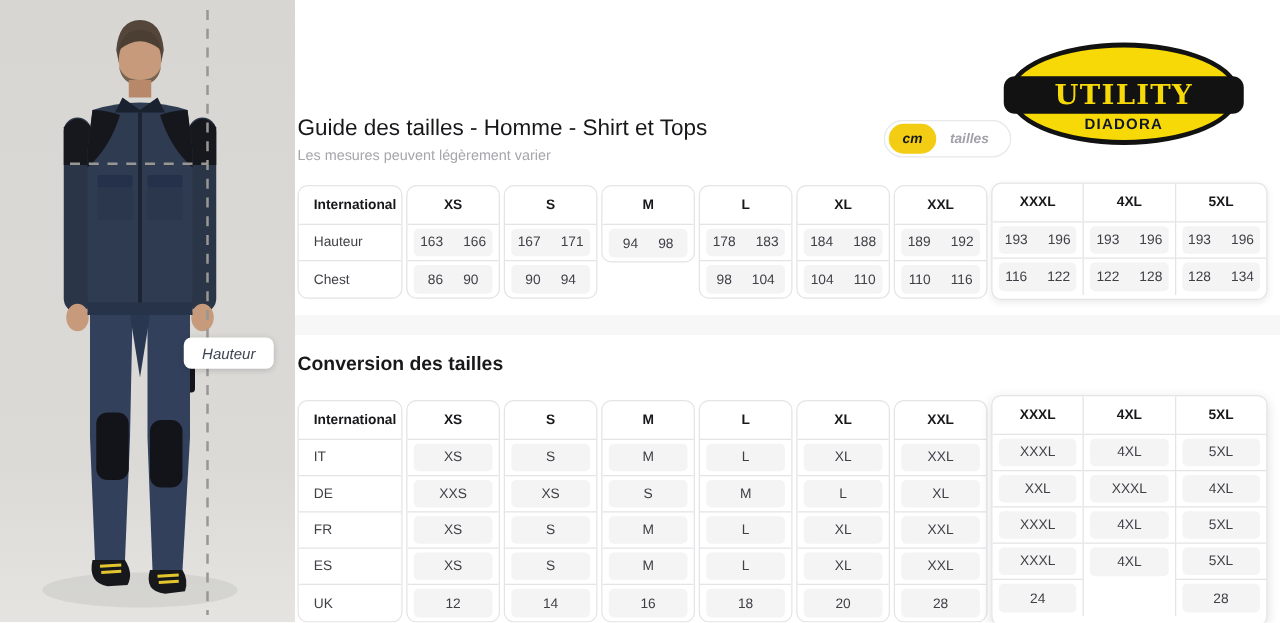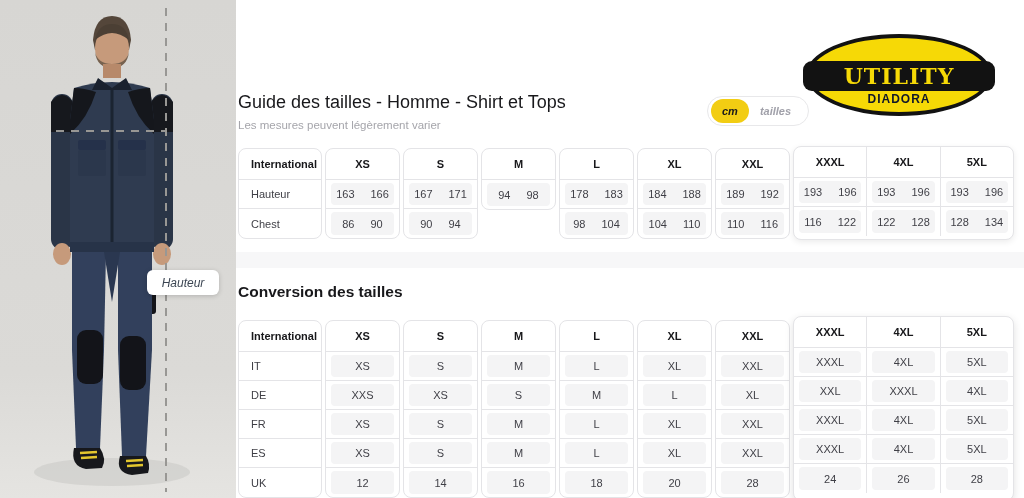--- a/index.html
+++ b/index.html
@@ -520,25 +520,20 @@
             <div class="cell">
               <div class="pill">
                 <span>4XL</span>
               </div>
             </div>
             <div class="cell">
               <div class="pill">
                 <span>4XL</span>
               </div>
             </div>
-            <div class="cell">
-              <div class="pill">
-                <span>26</span>
-              </div>
-            </div>
           </div>
           <div class="subcol">
             <div class="hcell">5XL</div>
             <div class="cell">
               <div class="pill">
                 <span>5XL</span>
               </div>
             </div>
             <div class="cell">
               <div class="pill">

